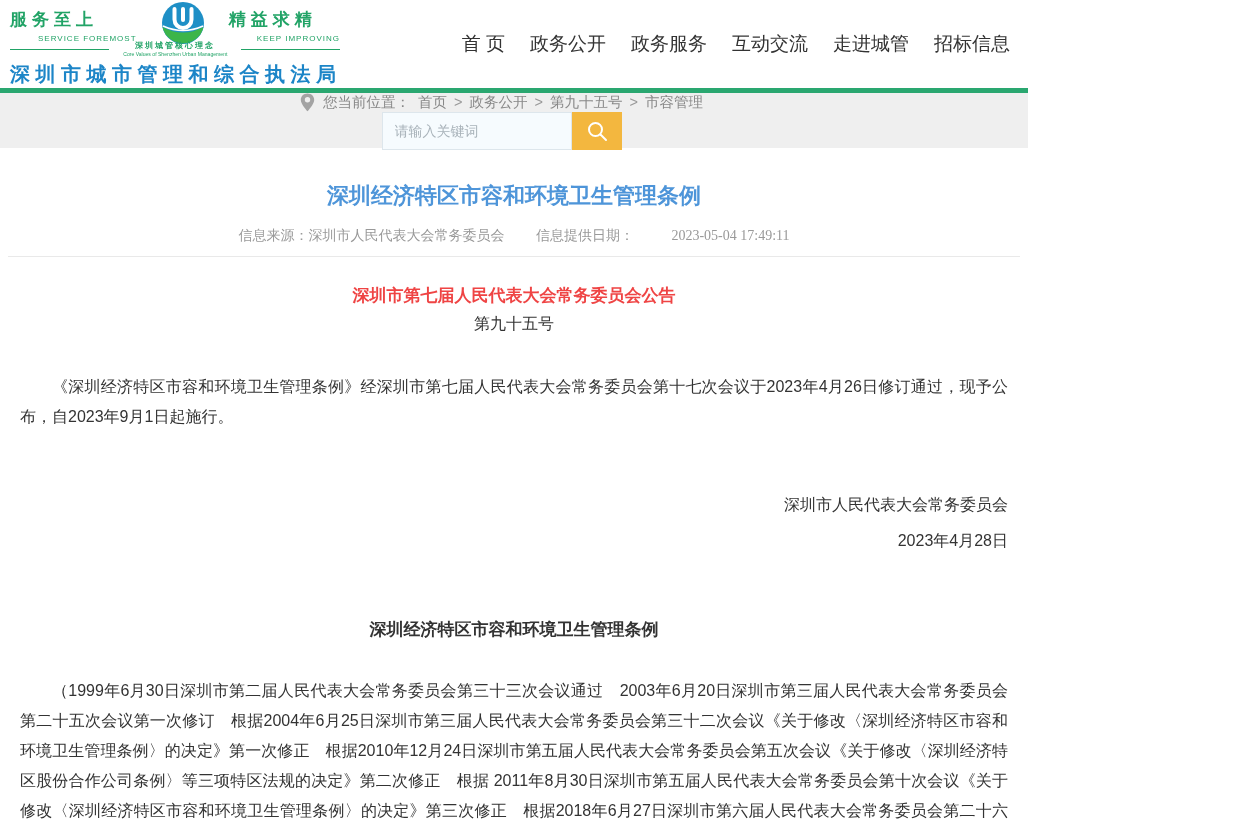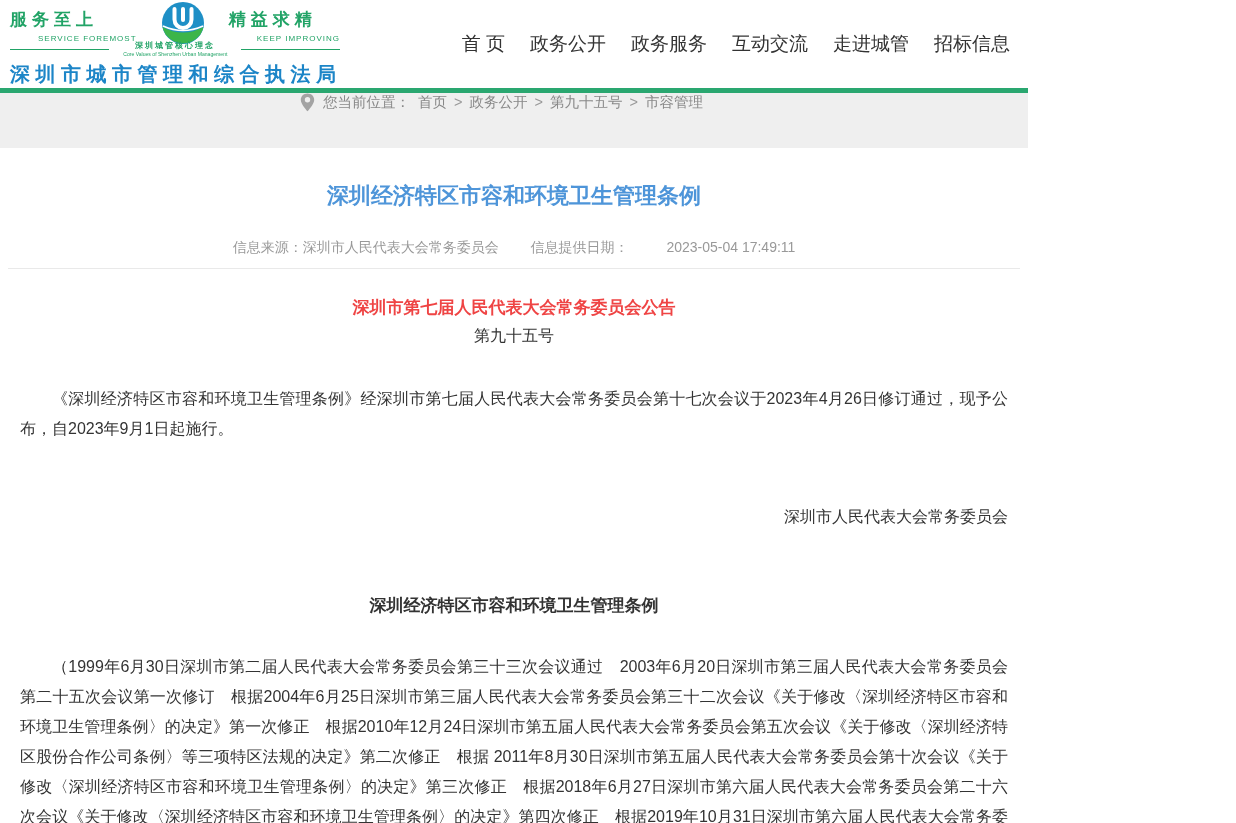--- a/index.html
+++ b/index.html
@@ -36,21 +36,21 @@
   .crumb-item .sep { margin:0 7px; color:#999; }
   .crumb-item:last-child .sep { display:none; }
   .searchbox { display:flex; align-items:center; }
   .search-input { width:190px; height:38px; border:1px solid #dde6ec; background:#f6fbfe; padding:0 12px; font-size:14px; color:#666; outline:none; }
   .search-input::placeholder { color:#a9b3ba; }
   .search-btn { width:50px; height:38px; border:none; background:#f3b73f; cursor:pointer; display:flex; align-items:center; justify-content:center; }
 
   
   .main { padding:0 20px; }
   .art-title { text-align:center; color:#4e95d9; font-size:22px; font-weight:bold; margin-top:33px; }
-  .art-meta { text-align:center; color:#999; font-size:14px; margin-top:28px; }
+  .art-meta { text-align:center; color:#999; font-size:14px; margin-top:16px;font-family:Liberation Serif, serif; }
   .art-meta .gap { margin-left:28px; }
   .art-meta .date { margin-left:34px; }
   .divider { border-top:1px solid #e9e9e9; margin:11px -12px 0 -12px; }
   .announce-title { text-align:center; font-weight:bold; font-size:17px; color:#ef4444; margin-top:27px; }
   .announce-no { text-align:center; font-size:16px; color:#333; margin-top:7px; }
   .body-p { font-size:16px; color:#333; line-height:30px; text-indent:2em; margin-top:37px; text-align:justify; }
   .sig { text-align:right; font-size:16px; color:#333; margin-top:63px; }
   .sig-date { text-align:right; font-size:16px; color:#333; margin-top:15px; }
   .doc-title { text-align:center; font-weight:bold; font-size:17px; color:#333; margin-top:66px; }
   .history { margin-top:35px; }
@@ -113,36 +113,46 @@
         <path d="M7.5 0.5 C3.6 0.5 0.8 3.3 0.8 6.9 C0.8 11.2 7.5 18.2 7.5 18.2 S14.2 11.2 14.2 6.9 C14.2 3.3 11.4 0.5 7.5 0.5 Z M7.5 9.4 a2.7 2.7 0 1 1 0 -5.4 a2.7 2.7 0 0 1 0 5.4 Z" fill="#a3a3a3"></path>
       </svg>
       <span class="crumb-prefix">您当前位置：</span>
       <span class="crumb-items">
           <span class="crumb-item"><a>首页</a><span class="sep">&gt;</span></span>
           <span class="crumb-item"><a>政务公开</a><span class="sep">&gt;</span></span>
           <span class="crumb-item"><a>第九十五号</a><span class="sep">&gt;</span></span>
           <span class="crumb-item"><a>市容管理</a></span>
         </span>
     </div>
+    <div class="searchbox">
+      <input class="search-input" type="text" placeholder="请输入关键词" style="">
+      <button class="search-btn">
+        <svg width="22" height="22" viewBox="0 0 22 22">
+          <circle cx="9.5" cy="9.5" r="6.5" fill="none" stroke="#ffffff" stroke-width="2"></circle>
+          <line x1="14.5" y1="14.5" x2="20" y2="20" stroke="#ffffff" stroke-width="2" stroke-linecap="round"></line>
+        </svg>
+      </button>
+    </div>
   </div>
 
   <main class="main">
     <h1 class="art-title">深圳经济特区市容和环境卫生管理条例</h1>
     <div class="art-meta">
       <span>信息来源：</span><span>深圳市人民代表大会常务委员会</span>
       <span class="gap">信息提供日期：</span>
       <span class="date">2023-05-04 17:49:11</span>
     </div>
     <div class="divider"></div>
 
     <div class="announce-title">深圳市第七届人民代表大会常务委员会公告</div>
     <div class="announce-no">第九十五号</div>
 
     <p class="body-p">《深圳经济特区市容和环境卫生管理条例》经深圳市第七届人民代表大会常务委员会第十七次会议于2023年4月26日修订通过，现予公布，自2023年9月1日起施行。</p>
 
     <div class="sig">深圳市人民代表大会常务委员会</div>
+    <div class="sig-date">2023年4月28日</div>
 
     <div class="doc-title">深圳经济特区市容和环境卫生管理条例</div>
     <p class="body-p history">（1999年6月30日深圳市第二届人民代表大会常务委员会第三十三次会议通过　2003年6月20日深圳市第三届人民代表大会常务委员会第二十五次会议第一次修订　根据2004年6月25日深圳市第三届人民代表大会常务委员会第三十二次会议《关于修改〈深圳经济特区市容和环境卫生管理条例〉的决定》第一次修正　根据2010年12月24日深圳市第五届人民代表大会常务委员会第五次会议《关于修改〈深圳经济特区股份合作公司条例〉等三项特区法规的决定》第二次修正　根据 2011年8月30日深圳市第五届人民代表大会常务委员会第十次会议《关于修改〈深圳经济特区市容和环境卫生管理条例〉的决定》第三次修正　根据2018年6月27日深圳市第六届人民代表大会常务委员会第二十六次会议《关于修改〈深圳经济特区市容和环境卫生管理条例〉的决定》第四次修正　根据2019年10月31日深圳市第六届人民代表大会常务委员会第三十六次会议《关于修改〈深圳经济特区人体器官捐献移植条例〉等四十五项法规的决定》第五次修正　2023年4月26日深圳市第七届人民代表大会常务委员会第十七次会议第二次修订）</p>
   </main>
 
   <div class="tooltip">截图(Alt + A)</div>
 </div>
 
 </body></html>

